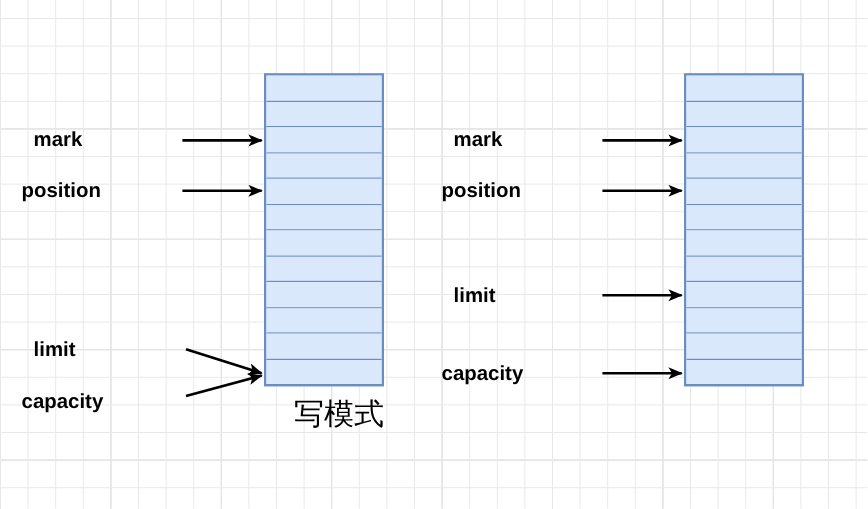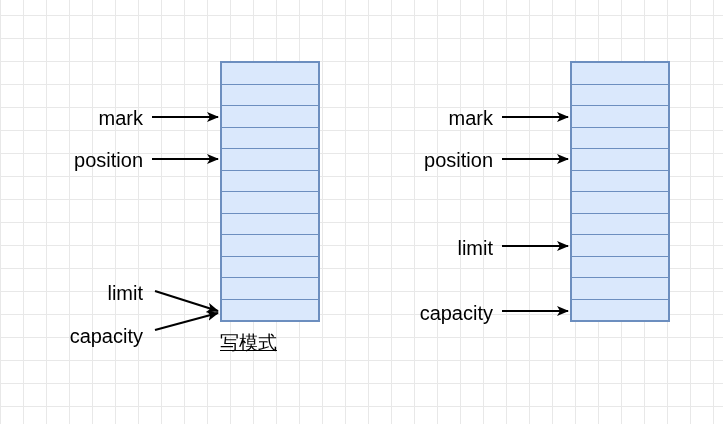--- a/index.html
+++ b/index.html
@@ -42,34 +42,33 @@
     flex: 1 1 0;
     box-sizing: border-box;
     border-bottom: 1px solid #6c8ebf;
     background: #dae8fc;
   }
   .buffer .cell:last-child {
     border-bottom: none;
   }
   .mode-label {
     position: absolute;
-    font-size: 19px;
-    color: #000000;
-    white-space: nowrap;
-    text-align: left;
-    line-height: 1;
-    text-decoration: underline;
-  }
-  .ptr-label {
-    position: absolute;
-    font-size: 20px;
+    font-size: 25px;
     color: #000000;
     white-space: nowrap;
     text-align: right;
     line-height: 1;
+  }
+  .ptr-label {
+    position: absolute;
+    font-size: 17px;
+    color: #000000;
+    white-space: nowrap;
+    line-height: 1;
+    font-weight: bold;
   }
   .arrow-svg {
     position: absolute;
     overflow: visible;
     pointer-events: none;
   }
 </style>
 </head>
 <body>
 

